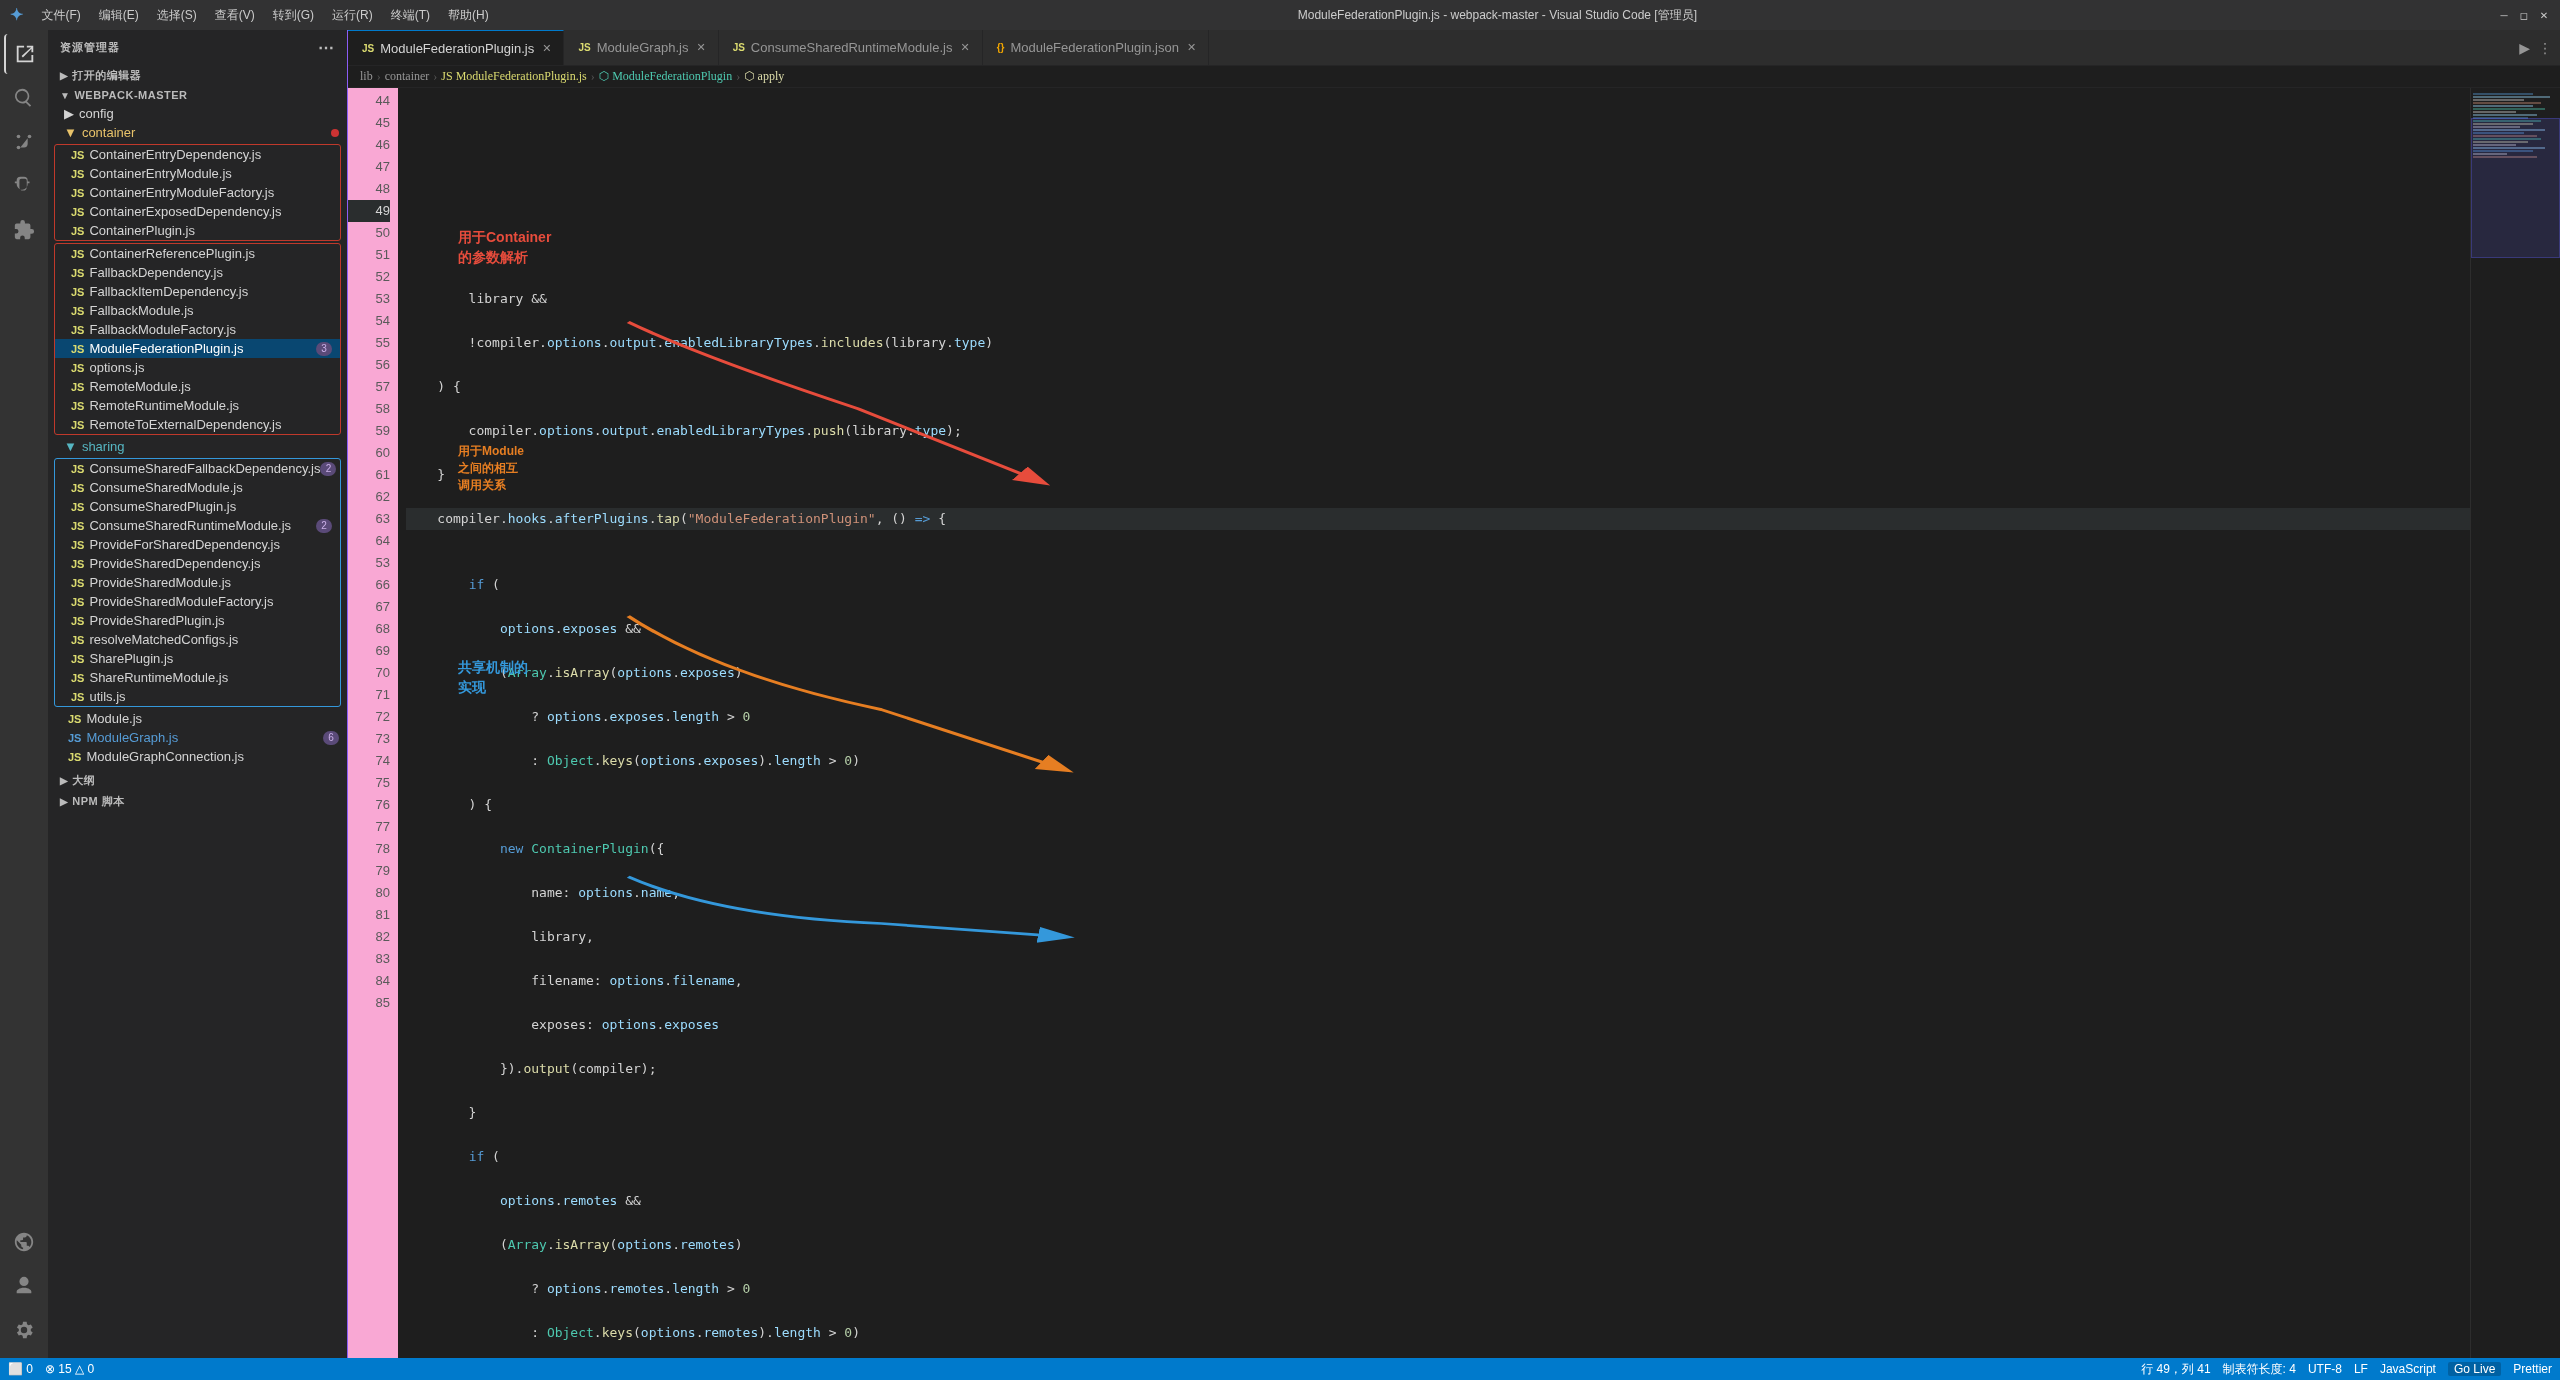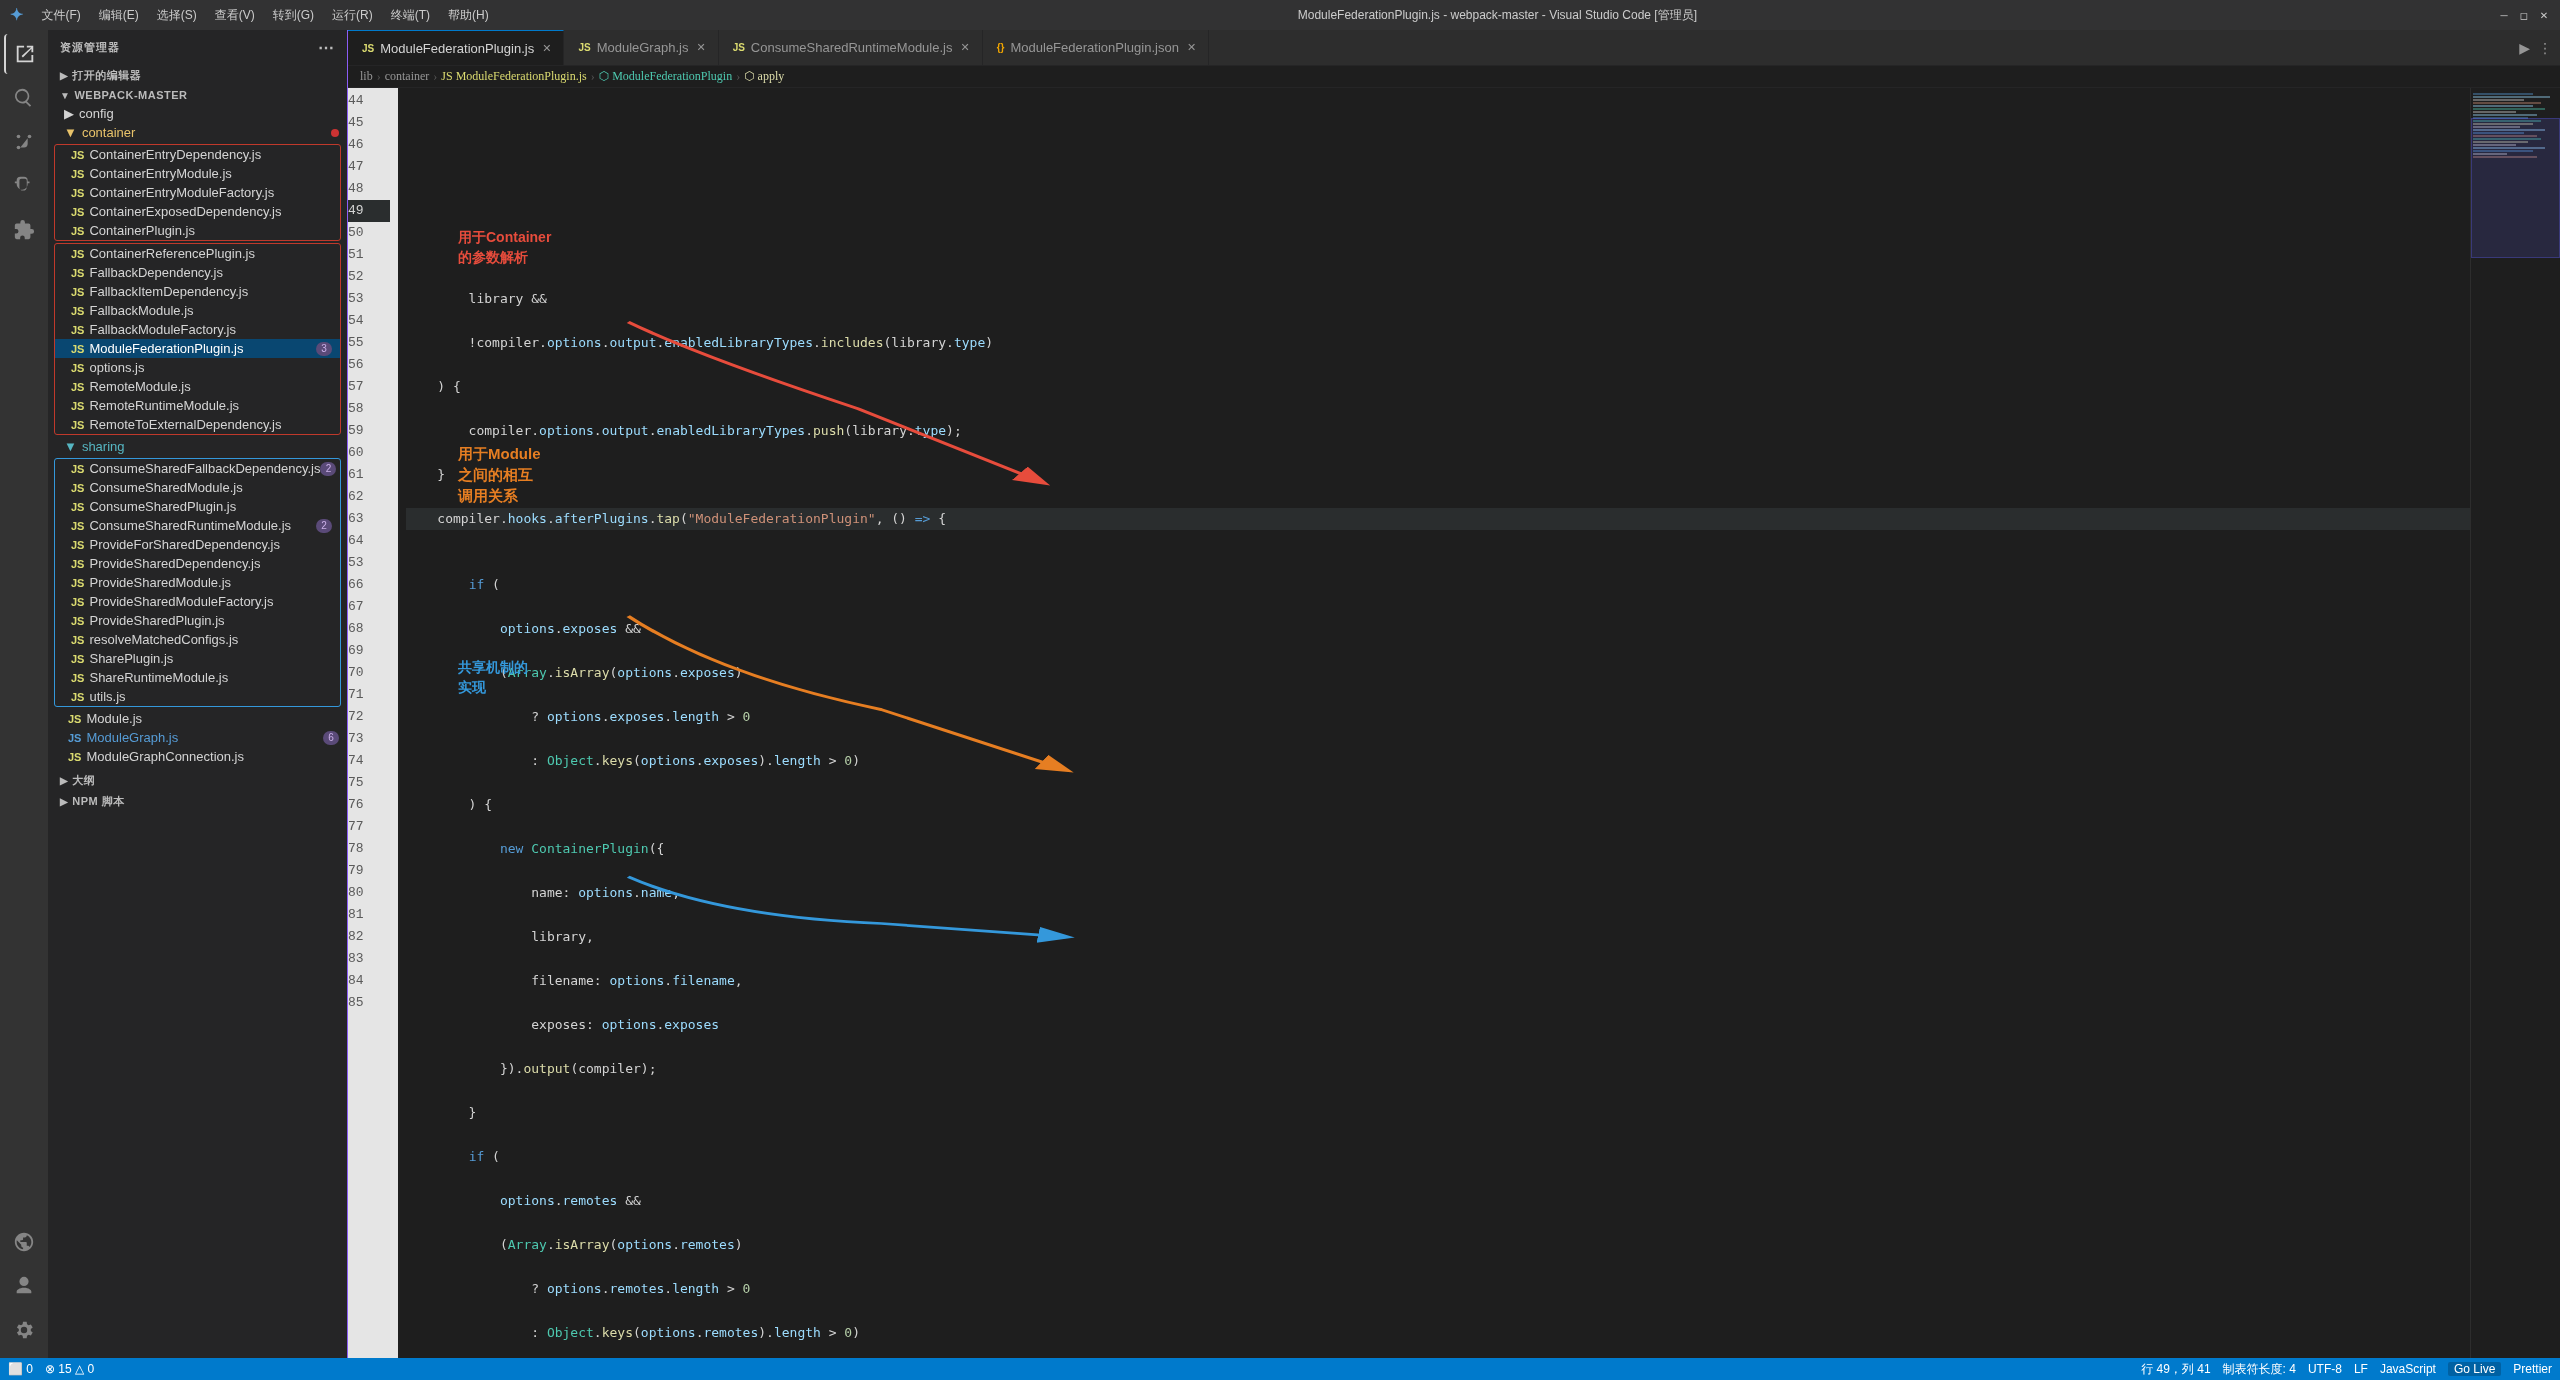--- a/index.html
+++ b/index.html
@@ -202,25 +202,26 @@
     
     #code-editor {
       flex: 1;
       display: flex;
       overflow: hidden;
       background: #1e1e1e;
       position: relative;
     }
     #line-numbers {
       width: 50px;
-      background: #e5e5e5;
+      background: #f9a8d4;
       color: #5a5a5a;
       font-size: 13px;
-      font-family: Liberation Mono, monospace;
+      font-family: Liberation Sans, sans-serif;
       padding: 0 8px 0 0;
+      text-align: right;
       line-height: 22px;
       overflow: hidden;
       flex-shrink: 0;
       user-select: none;
       padding-top: 2px;
     }
     #code-content {
       flex: 1;
       font-size: 13px;
       font-family: 'Consolas', monospace;
@@ -663,21 +664,21 @@
 
           <path d="M 100,175 Q 130,200 200,240 L 280,295" stroke="#e74c3c" stroke-width="2" fill="none" marker-end="url(#arrowRed)"></path>
 
           <path d="M 100,395 Q 140,440 210,465 L 290,510" stroke="#e67e22" stroke-width="2" fill="none" marker-end="url(#arrowOrange)"></path>
 
           <path d="M 100,590 Q 140,620 210,625 L 290,635" stroke="#3498db" stroke-width="2" fill="none" marker-end="url(#arrowBlue)"></path>
         </svg>
 
         
         <div class="annotation" id="annotation1" style="left:40px;top:140px;color:#e74c3c;font-family:sans-serif;font-size:14px;font-weight:bold;">用于Container<br>的参数解析</div>
-        <div class="annotation" id="annotation2" style="left:40px;top:355px;color:#e67e22;font-family:sans-serif;font-size:15px;font-weight:bold;">用于Module<br>之间的相互<br>调用关系</div>
+        <div class="annotation" id="annotation2" style="left:40px;top:355px;color:#e67e22;font-family:sans-serif;font-size:12px;font-weight:bold;">用于Module<br>之间的相互<br>调用关系</div>
         <div class="annotation" id="annotation3" style="left:40px;top:570px;color:#3498db;font-family:sans-serif;font-size:14px;font-weight:bold;">共享机制的<br>实现</div>
 
 <span class="plain">        library &amp;&amp;</span>
 <br><span class="plain">        !compiler.</span><span class="prop">options</span><span class="plain">.</span><span class="prop">output</span><span class="plain">.</span><span class="prop">enabledLibraryTypes</span><span class="plain">.</span><span class="fn">includes</span><span class="plain">(library.</span><span class="prop">type</span><span class="plain">)</span>
 <br><span class="plain">    ) {</span>
 <br><span class="plain">        compiler.</span><span class="prop">options</span><span class="plain">.</span><span class="prop">output</span><span class="plain">.</span><span class="prop">enabledLibraryTypes</span><span class="plain">.</span><span class="fn">push</span><span class="plain">(library.</span><span class="prop">type</span><span class="plain">);</span>
 <br><span class="plain">    }</span>
 <br><span style="background:#2a2d2e;display:block;padding-right:9999px;"><span class="plain">    compiler.</span><span class="prop">hooks</span><span class="plain">.</span><span class="prop">afterPlugins</span><span class="plain">.</span><span class="fn">tap</span><span class="plain">(</span><span class="str">"ModuleFederationPlugin"</span><span class="plain">, () </span><span class="kw">=&gt;</span><span class="plain"> {</span></span>
 <br><span class="plain">        </span><span class="kw">if</span><span class="plain"> (</span>
 <br><span class="plain">            </span><span class="prop">options</span><span class="plain">.</span><span class="prop">exposes</span><span class="plain"> &amp;&amp;</span>

